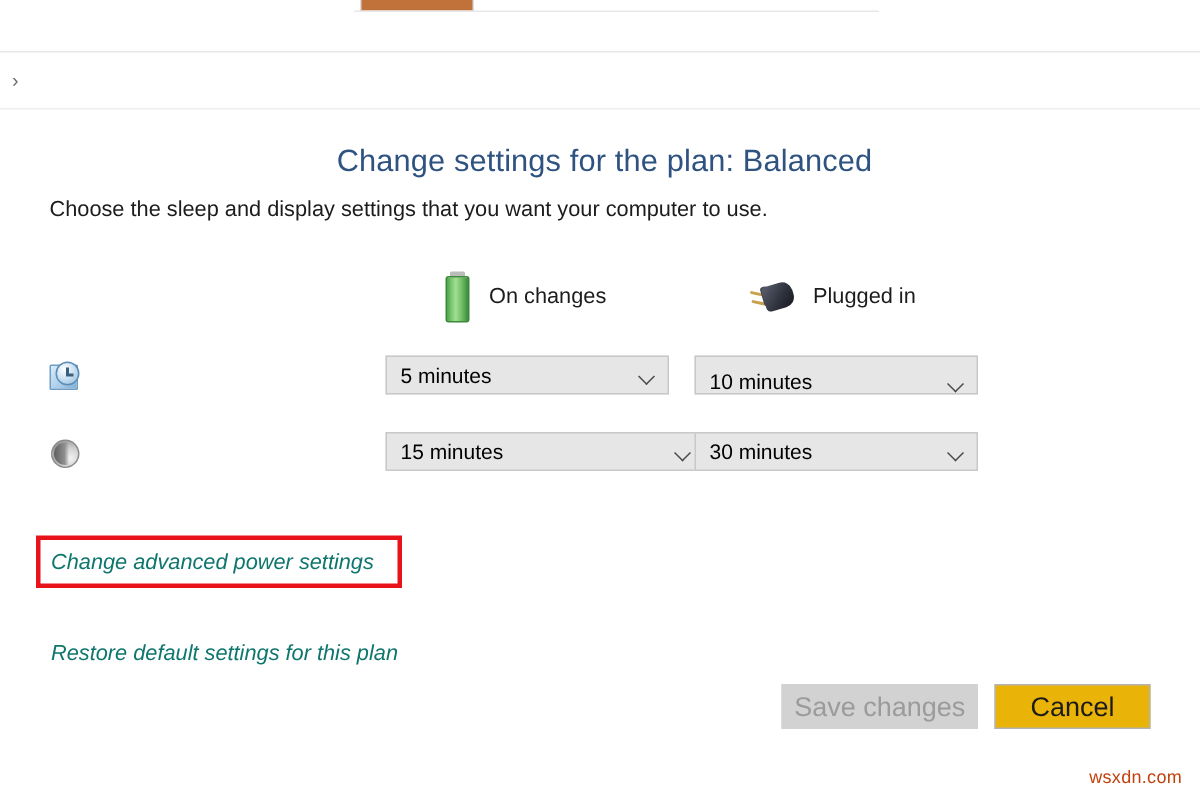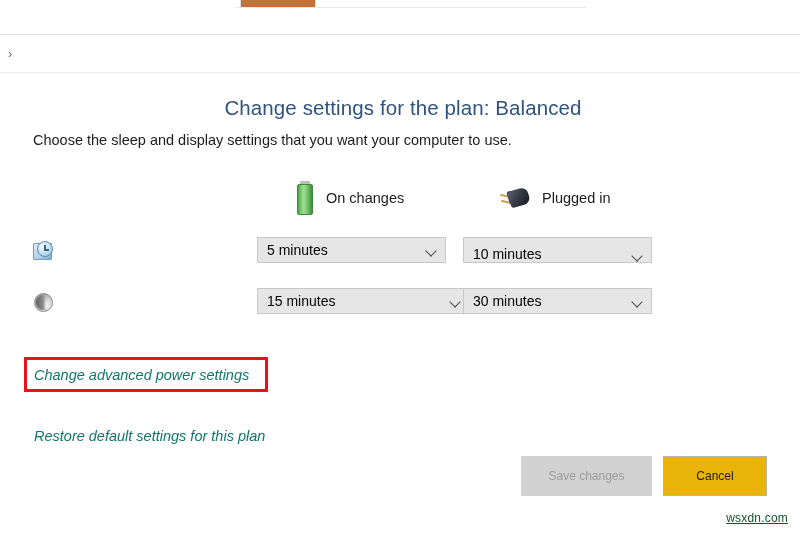--- a/index.html
+++ b/index.html
@@ -317,22 +317,22 @@
     width: 244px;
     height: 35px;
     border: 3px solid #e8131a;
     box-sizing: border-box;
     pointer-events: none;
   }
 
   
   .btn {
     position: absolute;
-    height: 40px;
-    font-size: 12px;
+    height: 30px;
+    font-size: 18px;
     display: flex;
     align-items: center;
     justify-content: center;
     box-sizing: border-box;
     cursor: default;
   }
   .btn-save {
     left: 521px;
     top: 456px;
     width: 131px;
@@ -348,23 +348,22 @@
     border: 1px solid #b4b4b4;
     color: #1b1b1b;
   }
 
   
   .watermark {
     position: absolute;
     right: 12px;
     bottom: 8px;
     font-size: 12px;
-    color: #14532d;
+    color: #c2410c;
     letter-spacing: 0.2px;
-    text-decoration: underline;
   }
 </style>
 </head>
 <body>
 
 <div class="top-strip">
   <div class="top-strip-frag"></div>
   <div class="top-strip-rule"></div>
 </div>
 

